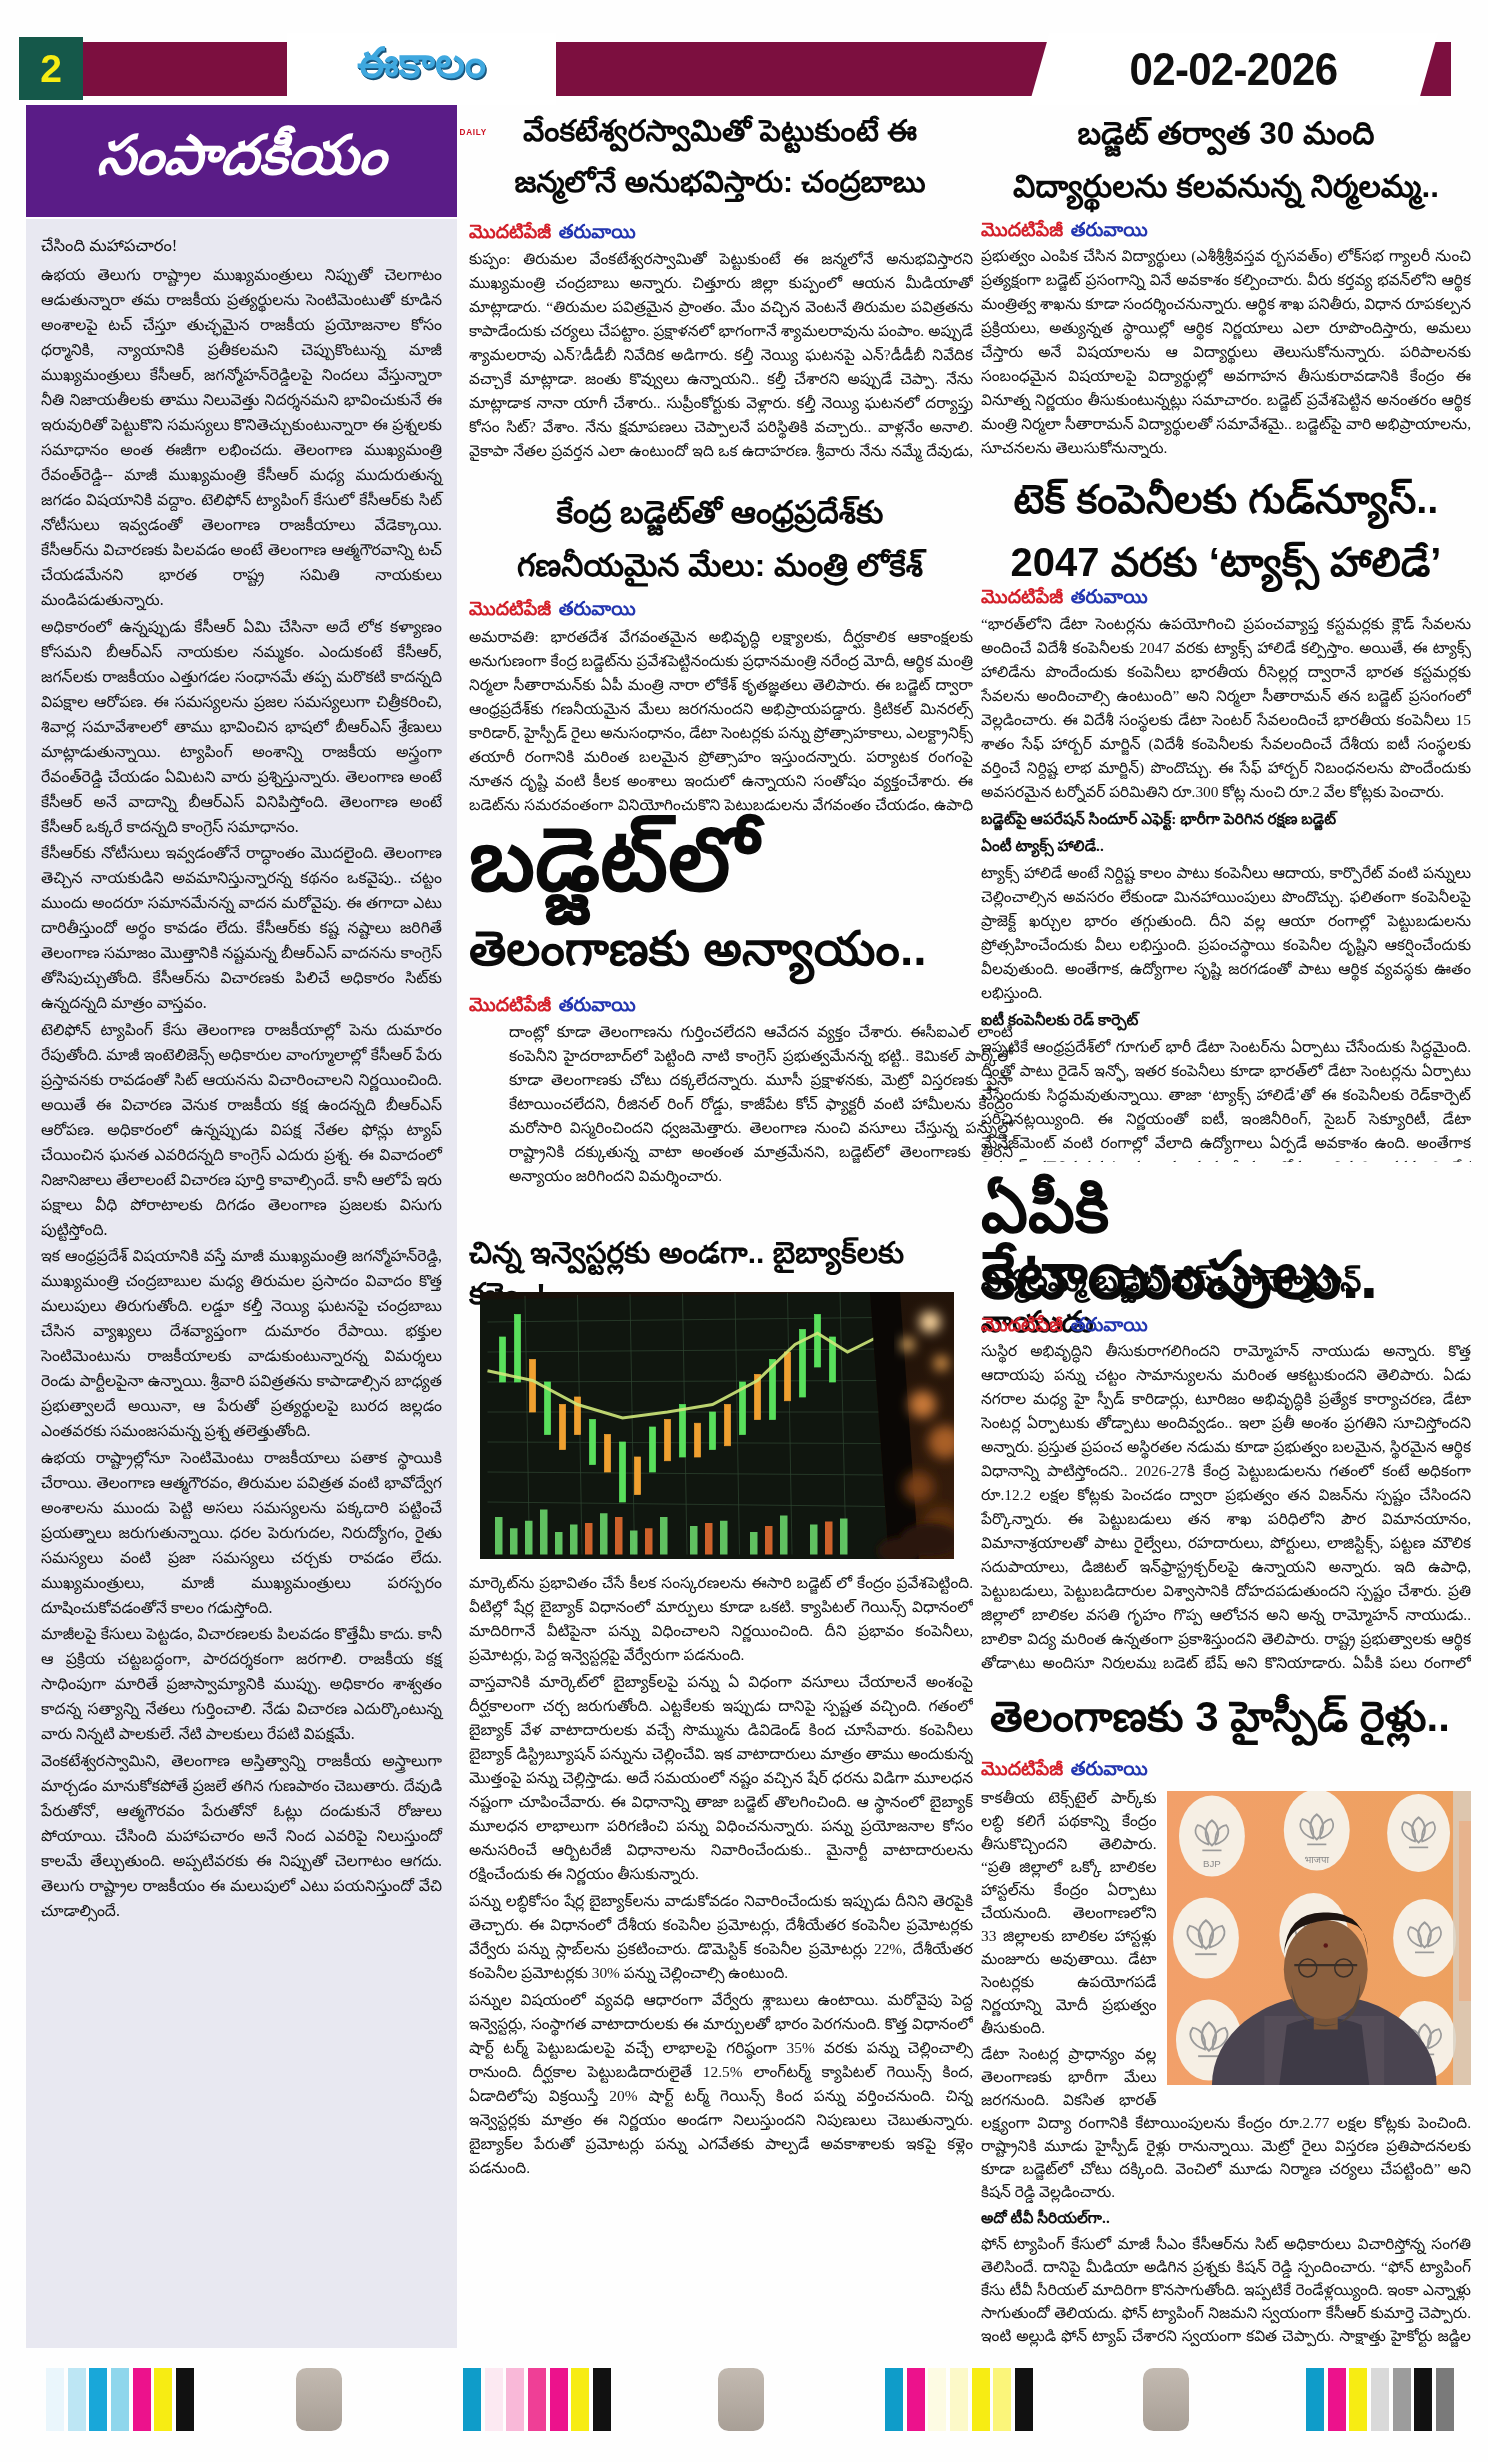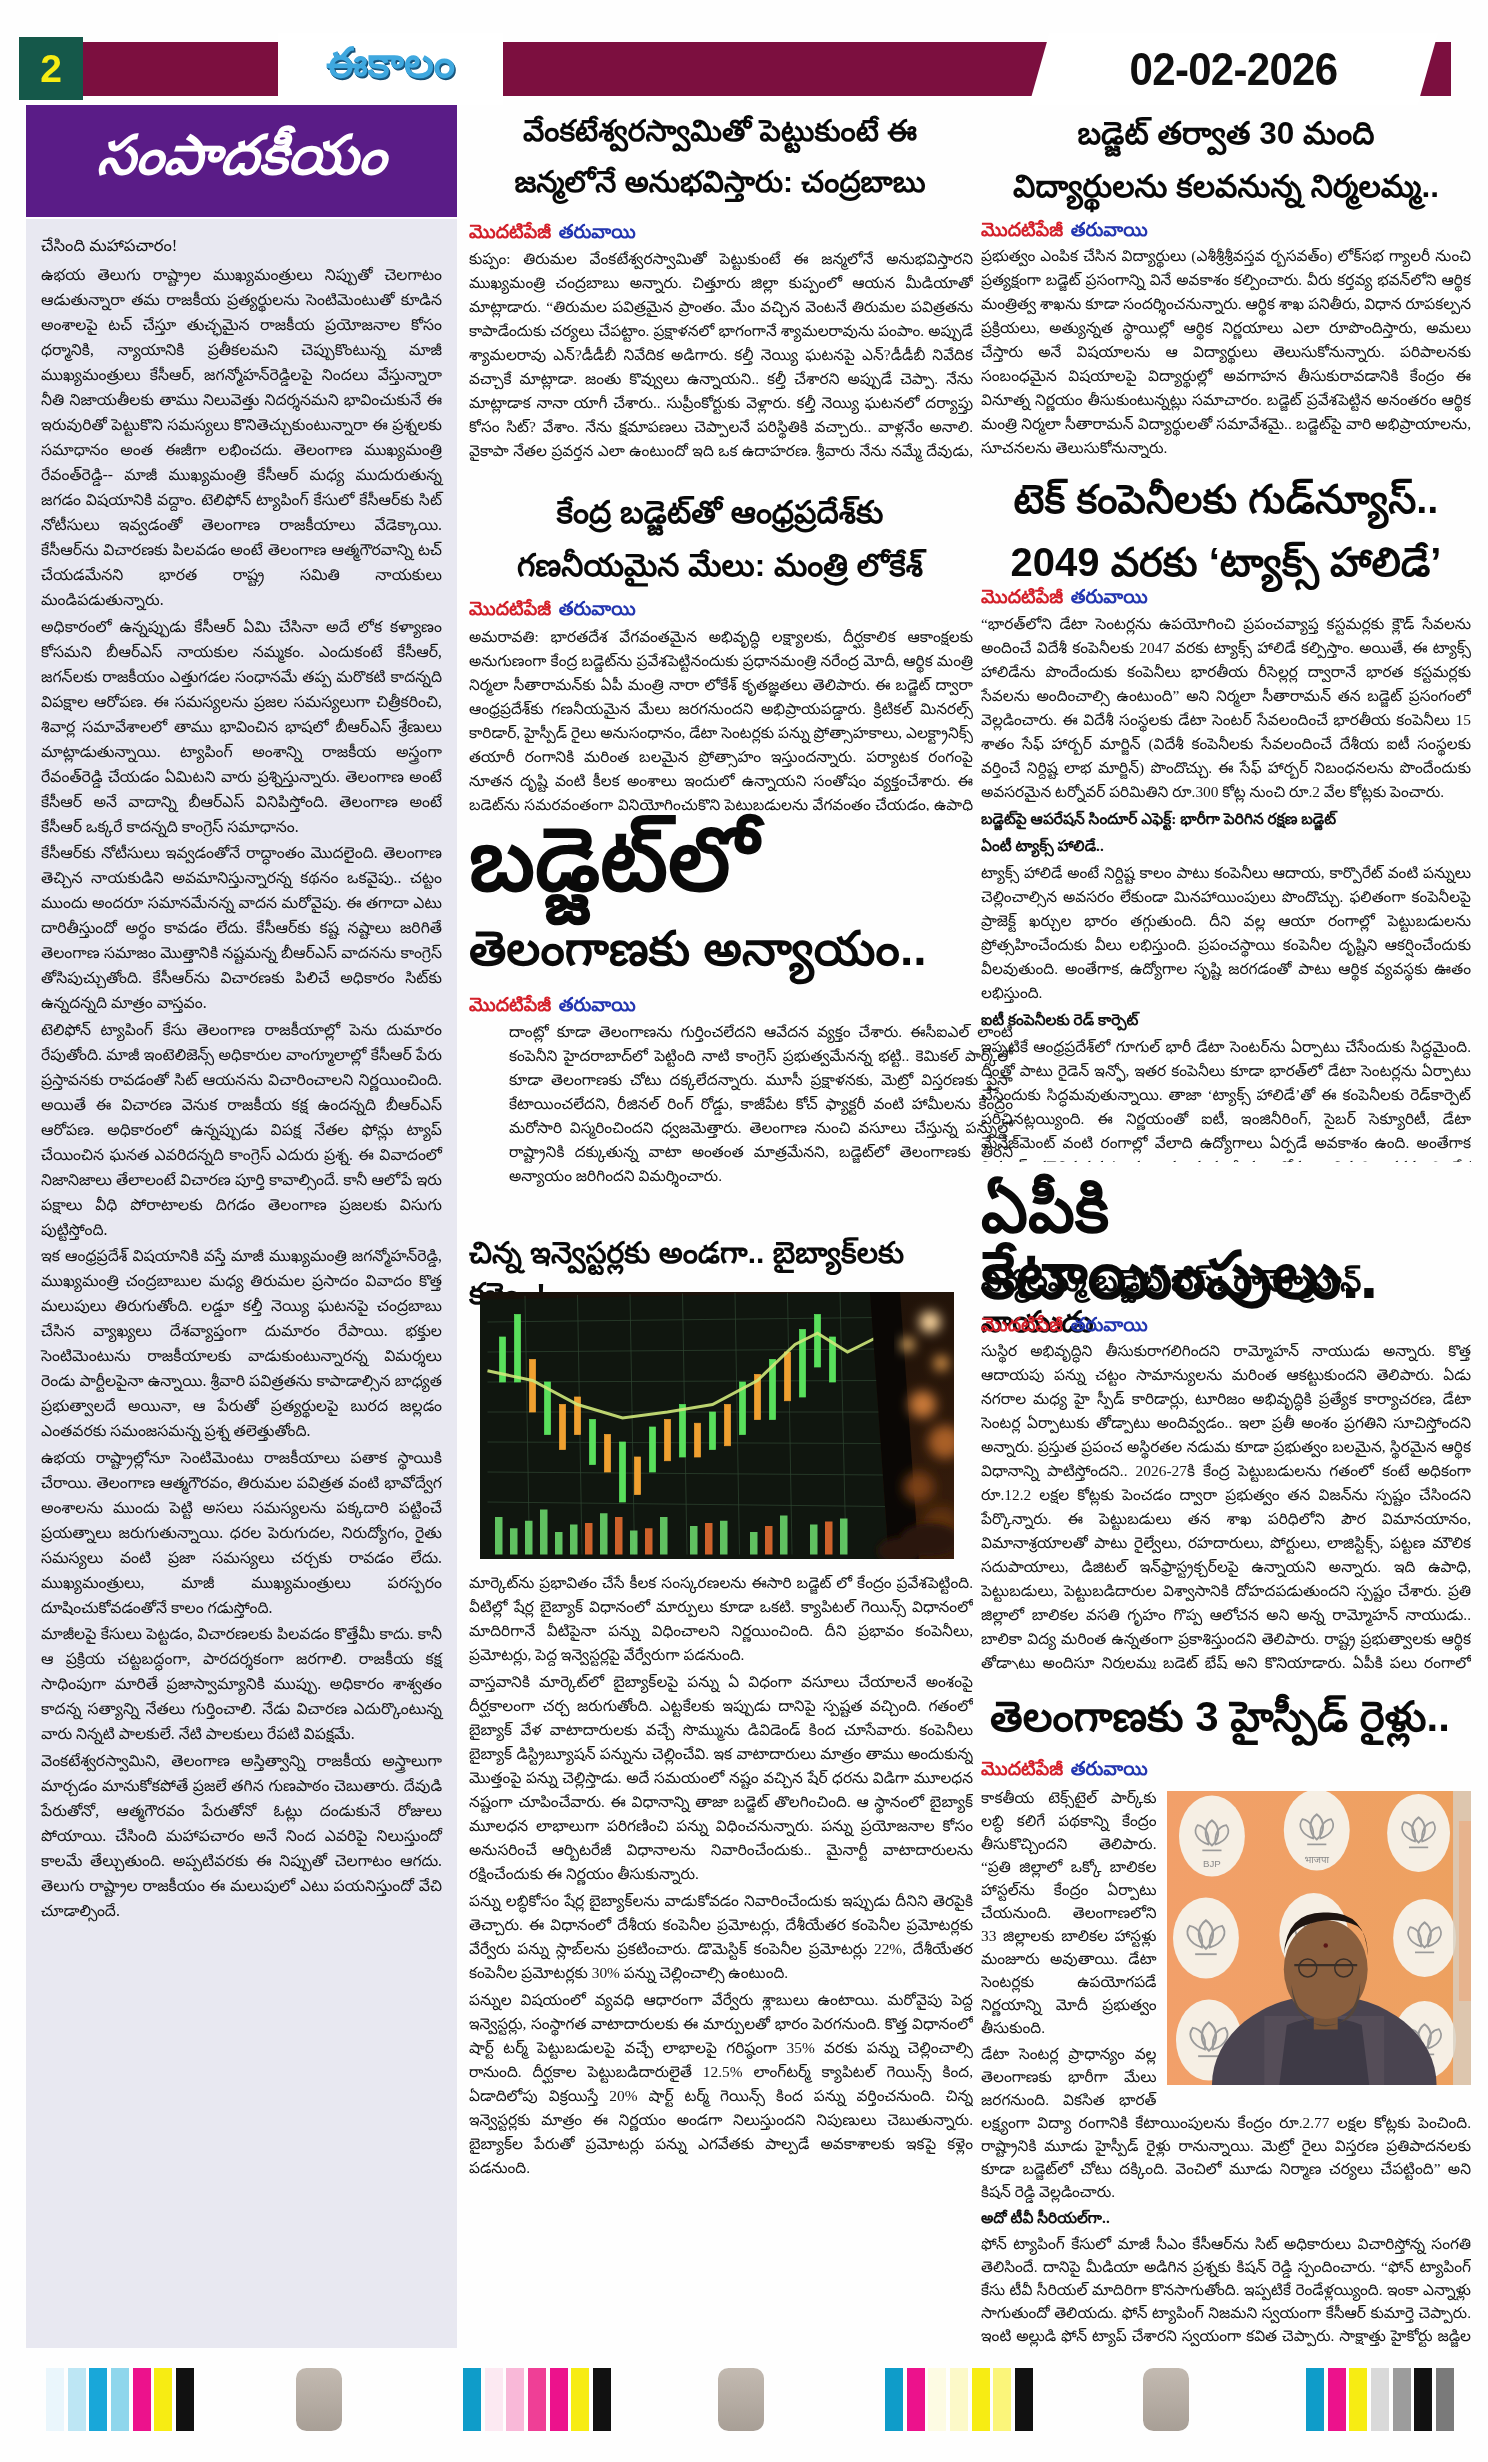--- a/index.html
+++ b/index.html
@@ -44,21 +44,21 @@
 </style>
 </head>
 <body>
 
 <div class="page">
 
   <div class="abs masthead-band" style="left:19px;top:42px;width:1432px;height:54px;"></div>
   <div class="abs pagenum-box" style="left:19px;top:37px;width:64px;height:63px;">
     <span>2</span>
   </div>
-  <div class="abs logo-box" style="left:278px;top:33px;width:225px;height:72px;gap:41px;">
+  <div class="abs logo-box" style="left:287px;top:33px;width:269px;height:72px;gap:41px;">
     <svg width="34" height="12" viewBox="0 0 46 16" aria-hidden="true">
       <path d="M6 12 C10 4 20 2 26 6 L34 4 L30 8 C34 12 26 14 18 13 Z" fill="#111"></path>
       <path d="M34 3 q6 -3 10 2" stroke="#555" stroke-width="1" fill="none"></path>
     </svg>
     <div class="logo-title">ఈకాలం</div>
     <div class="logo-tagline">THE HONEST TELUGU DAILY</div>
   </div>
   <div class="abs date-box" style="left:1029px;top:33px;width:409px;height:72px;">
     <span class="date-text">02-02-2026</span>
   </div>
@@ -238,21 +238,21 @@
   </div>
   <div class="abs byline" style="left:981px;top:219px;">
     <span class="red">మొదటిపేజీ</span><span class="blue">తరువాయి</span>
   </div>
   <div class="abs body-text" style="left:981px;top:244px;width:490px;height:214px;">
     <p>ప్రభుత్వం ఎంపిక చేసిన విద్యార్థులు (ఎశీశ్రీశ్రీవస్తవ ర్బసవత్ం) లోక్‌సభ గ్యాలరీ నుంచి ప్రత్యక్షంగా బడ్జెట్ ప్రసంగాన్ని వినే అవకాశం కల్పించారు. వీరు కర్తవ్య భవన్‌లోని ఆర్థిక మంత్రిత్వ శాఖను కూడా సందర్శించనున్నారు. ఆర్థిక శాఖ పనితీరు, విధాన రూపకల్పన ప్రక్రియలు, అత్యున్నత స్థాయిల్లో ఆర్థిక నిర్ణయాలు ఎలా రూపొందిస్తారు, అమలు చేస్తారు అనే విషయాలను ఆ విద్యార్థులు తెలుసుకోనున్నారు. పరిపాలనకు సంబంధమైన విషయాలపై విద్యార్థుల్లో అవగాహన తీసుకురావడానికి కేంద్రం ఈ వినూత్న నిర్ణయం తీసుకుంటున్నట్లు సమాచారం. బడ్జెట్ ప్రవేశపెట్టిన అనంతరం ఆర్థిక మంత్రి నిర్మలా సీతారామన్ విద్యార్థులతో సమావేశమై.. బడ్జెట్‌పై వారి అభిప్రాయాలను, సూచనలను తెలుసుకోనున్నారు.</p>
   </div>
 
   <div class="abs headline" style="left:981px;top:472px;width:490px;font-size:40px;">
     <div>టెక్ కంపెనీలకు గుడ్‌న్యూస్..</div>
-    <div style="margin-top:9px;">2049 వరకు ‘ట్యాక్స్ హాలిడే’</div>
+    <div style="margin-top:9px;">2047 వరకు ‘ట్యాక్స్ హాలిడే’</div>
   </div>
   <div class="abs byline" style="left:981px;top:586px;">
     <span class="red">మొదటిపేజీ</span><span class="blue">తరువాయి</span>
   </div>
   <div class="abs body-text" style="left:981px;top:612px;width:490px;height:550px;">
     <p>“భారత్‌లోని డేటా సెంటర్లను ఉపయోగించి ప్రపంచవ్యాప్త కస్టమర్లకు క్లౌడ్ సేవలను అందించే విదేశీ కంపెనీలకు 2047 వరకు ట్యాక్స్ హాలిడే కల్పిస్తాం. అయితే, ఈ ట్యాక్స్ హాలిడేను పొందేందుకు కంపెనీలు భారతీయ రీసెల్లర్ల ద్వారానే భారత కస్టమర్లకు సేవలను అందించాల్సి ఉంటుంది” అని నిర్మలా సీతారామన్ తన బడ్జెట్ ప్రసంగంలో వెల్లడించారు. ఈ విదేశీ సంస్థలకు డేటా సెంటర్ సేవలందించే భారతీయ కంపెనీలు 15 శాతం సేఫ్ హార్బర్ మార్జిన్ (విదేశీ కంపెనీలకు సేవలందించే దేశీయ ఐటీ సంస్థలకు వర్తించే నిర్దిష్ట లాభ మార్జిన్) పొందొచ్చు. ఈ సేఫ్ హార్బర్ నిబంధనలను పొందేందుకు అవసరమైన టర్నోవర్ పరిమితిని రూ.300 కోట్ల నుంచి రూ.2 వేల కోట్లకు పెంచారు.</p>
     <p class="subhead-line">బడ్జెట్‌పై ఆపరేషన్ సిందూర్ ఎఫెక్ట్: భారీగా పెరిగిన రక్షణ బడ్జెట్</p>
     <p class="subhead-line">ఏంటీ ట్యాక్స్ హాలిడే..</p>
     <p>ట్యాక్స్ హాలిడే అంటే నిర్దిష్ట కాలం పాటు కంపెనీలు ఆదాయ, కార్పొరేట్ వంటి పన్నులు చెల్లించాల్సిన అవసరం లేకుండా మినహాయింపులు పొందొచ్చు. ఫలితంగా కంపెనీలపై ప్రాజెక్ట్ ఖర్చుల భారం తగ్గుతుంది. దీని వల్ల ఆయా రంగాల్లో పెట్టుబడులను ప్రోత్సహించేందుకు వీలు లభిస్తుంది. ప్రపంచస్థాయి కంపెనీల దృష్టిని ఆకర్షించేందుకు వీలవుతుంది. అంతేగాక, ఉద్యోగాల సృష్టి జరగడంతో పాటు ఆర్థిక వ్యవస్థకు ఊతం లభిస్తుంది.</p>
     <p class="subhead-line">ఐటీ కంపెనీలకు రెడ్ కార్పెట్</p>

